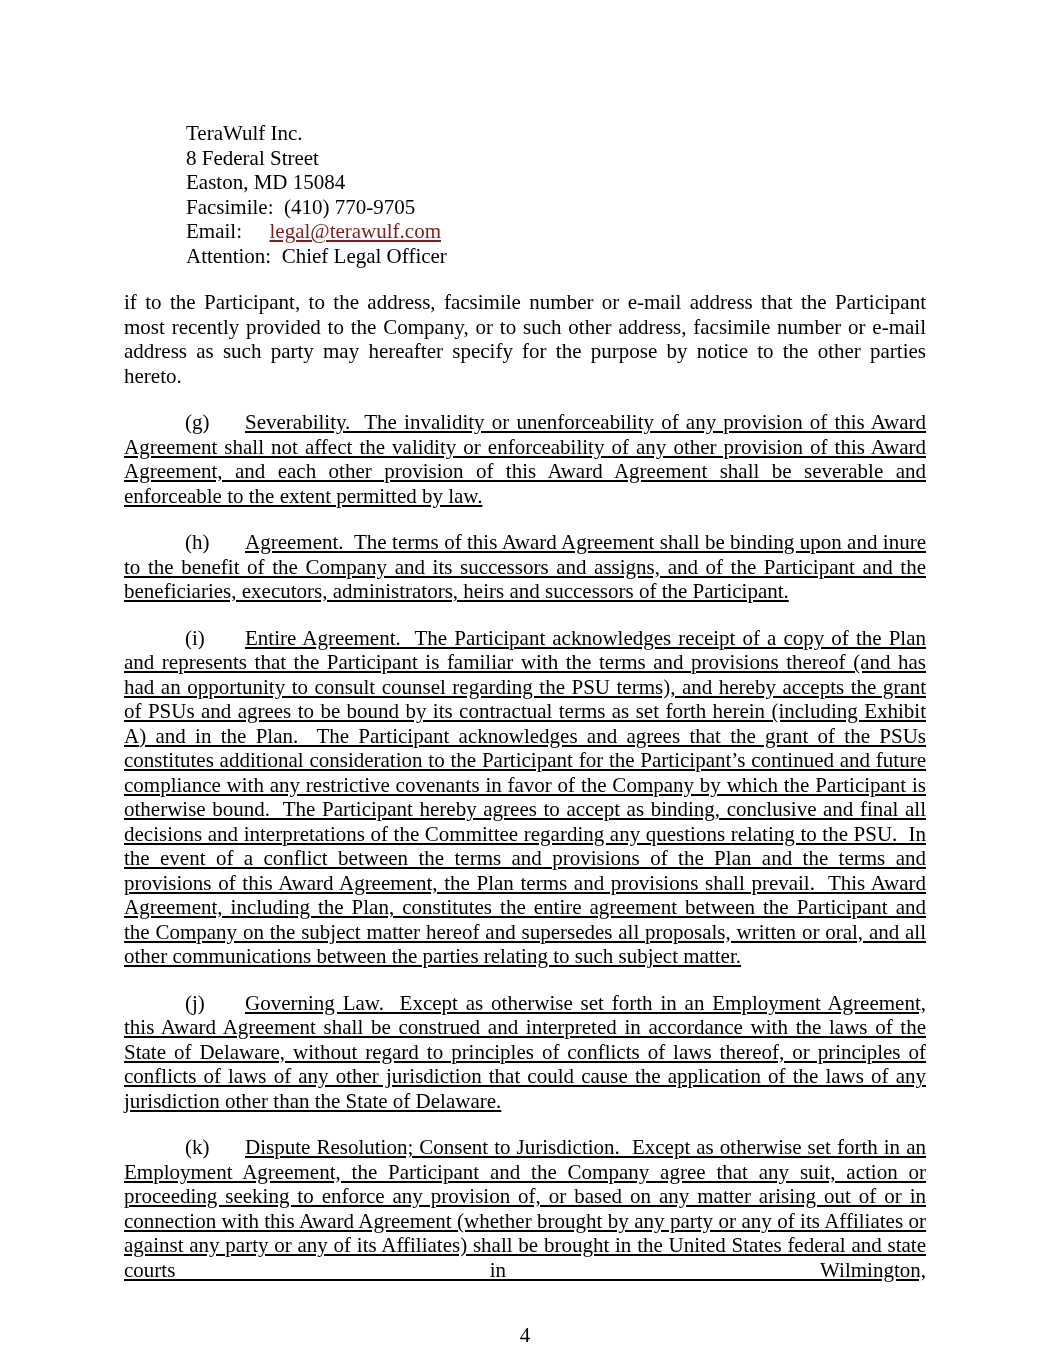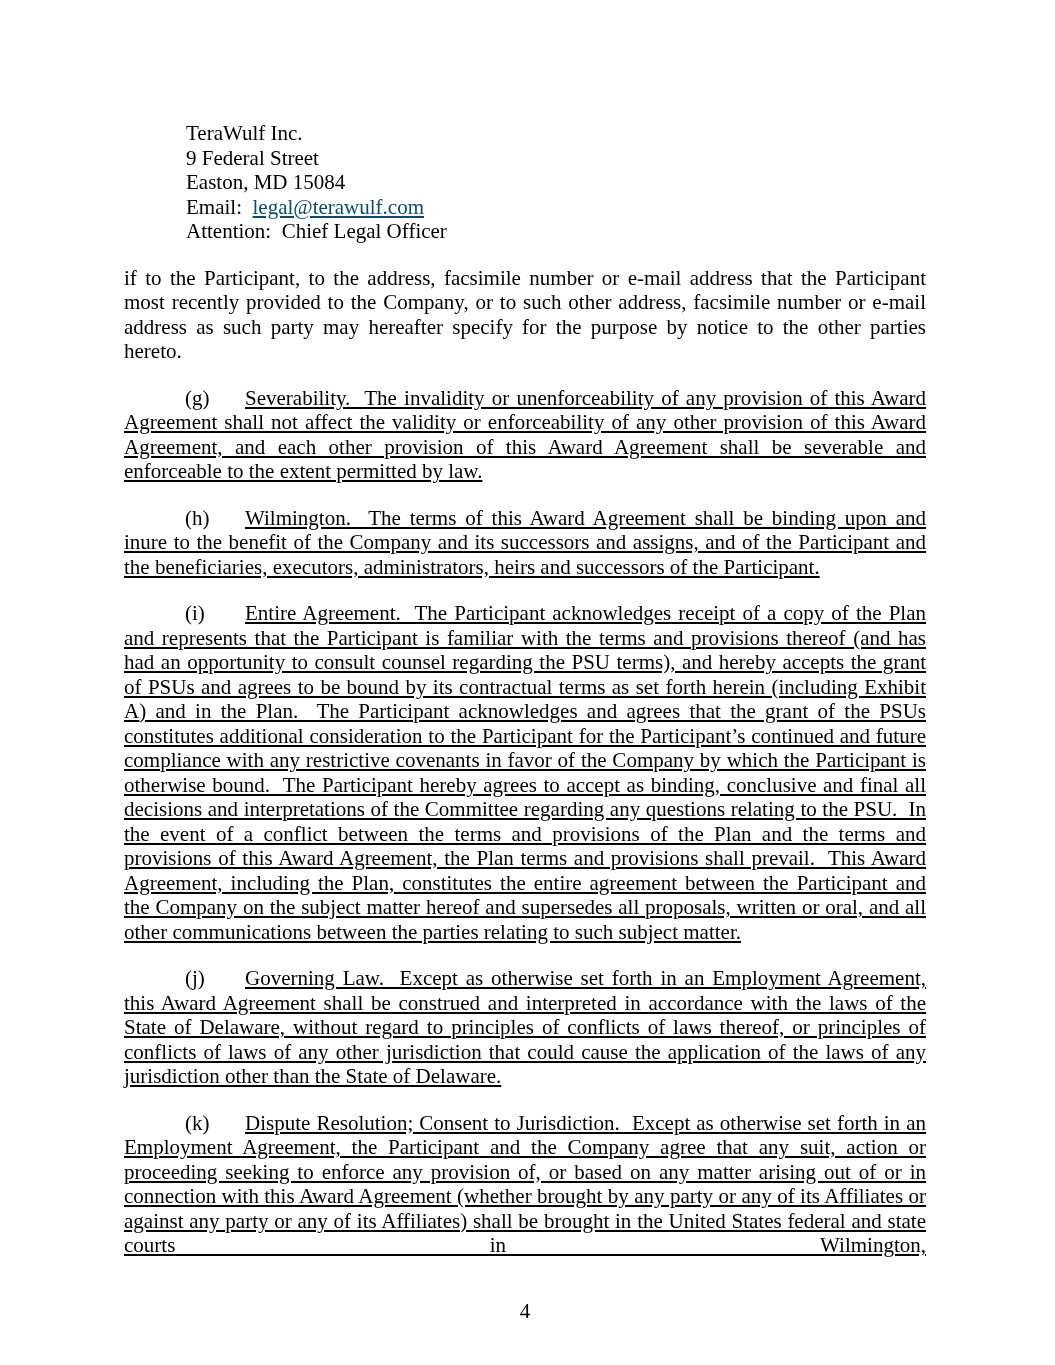--- a/index.html
+++ b/index.html
@@ -25,48 +25,50 @@
   }
   p.sect { text-indent: 61px; text-decoration: underline; }
   .lbl {
     display: inline-block;
     width: 60px;
     text-indent: 0;
   }
   .hd { text-decoration: underline; }
   .u  { text-decoration: underline; }
   a.link {
-    color: #0c4a6e;
+    color: #7f1d1d;
     text-decoration: underline;
     cursor: pointer;
+    margin-left: 17px;
   }
   .flush-last { text-align-last: justify; }
   .pagenum {
     margin-top: 41px;
     text-align: center;
   }
 </style>
 </head>
 <body>
 
 <div class="page">
 
   <div class="address">
     <div>TeraWulf Inc.</div>
-    <div>9 Federal Street</div>
+    <div>8 Federal Street</div>
     <div>Easton, MD 15084</div>
+    <div>Facsimile:&nbsp; (410) 770-9705</div>
     <div><span>Email:&nbsp; </span><a class="link">legal@terawulf.com</a></div>
     <div>Attention:&nbsp; Chief Legal Officer</div>
   </div>
 
   <p class="para">if to the Participant, to the address, facsimile number or e-mail address that the Participant most recently provided to the Company, or to such other address, facsimile number or e-mail address as such party may hereafter specify for the purpose by notice to the other parties hereto.</p>
 
   <p class="para sect"><span class="lbl">(g)</span><span class="hd">Severability</span><span>.&nbsp; The invalidity or unenforceability of any provision of this Award Agreement shall not affect the validity or enforceability of any other provision of this Award Agreement, and each other provision of this Award Agreement shall be severable and enforceable to the extent permitted by law.</span></p>
 
-  <p class="para sect"><span class="lbl">(h)</span><span class="hd">Wilmington</span><span>.&nbsp; The terms of this Award Agreement shall be binding upon and inure to the benefit of the Company and its successors and assigns, and of the Participant and the beneficiaries, executors, administrators, heirs and successors of the Participant.</span></p>
+  <p class="para sect"><span class="lbl">(h)</span><span class="hd">Agreement</span><span>.&nbsp; The terms of this Award Agreement shall be binding upon and inure to the benefit of the Company and its successors and assigns, and of the Participant and the beneficiaries, executors, administrators, heirs and successors of the Participant.</span></p>
 
   <p class="para sect"><span class="lbl">(i)</span><span class="hd">Entire Agreement</span><span>.&nbsp; The Participant acknowledges receipt of a copy of the Plan and represents that the Participant is familiar with the terms and provisions thereof (and has had an opportunity to consult counsel regarding the PSU terms), and hereby accepts the grant of PSUs and agrees to be bound by its contractual terms as set forth herein (including </span><span class="u">Exhibit A</span><span>) and in the Plan.&nbsp; The Participant acknowledges and agrees that the grant of the PSUs constitutes additional consideration to the Participant for the Participant’s continued and future compliance with any restrictive covenants in favor of the Company by which the Participant is otherwise bound.&nbsp; The Participant hereby agrees to accept as binding, conclusive and final all decisions and interpretations of the Committee regarding any questions relating to the PSU.&nbsp; In the event of a conflict between the terms and provisions of the Plan and the terms and provisions of this Award Agreement, the Plan terms and provisions shall prevail.&nbsp; This Award Agreement, including the Plan, constitutes the entire agreement between the Participant and the Company on the subject matter hereof and supersedes all proposals, written or oral, and all other communications between the parties relating to such subject matter.</span></p>
 
   <p class="para sect"><span class="lbl">(j)</span><span class="hd">Governing Law</span><span>.&nbsp; Except as otherwise set forth in an Employment Agreement, this Award Agreement shall be construed and interpreted in accordance with the laws of the State of Delaware, without regard to principles of conflicts of laws thereof, or principles of conflicts of laws of any other jurisdiction that could cause the application of the laws of any jurisdiction other than the State of Delaware.</span></p>
 
   <p class="para sect flush-last"><span class="lbl">(k)</span><span class="hd">Dispute Resolution; Consent to Jurisdiction</span><span>.&nbsp; Except as otherwise set forth in an Employment Agreement, the Participant and the Company agree that any suit, action or proceeding seeking to enforce any provision of, or based on any matter arising out of or in connection with this Award Agreement (whether brought by any party or any of its Affiliates or against any party or any of its Affiliates) shall be brought in the United States federal and state courts in Wilmington,</span></p>
 
   <div class="pagenum">4</div>
 
 </div>

